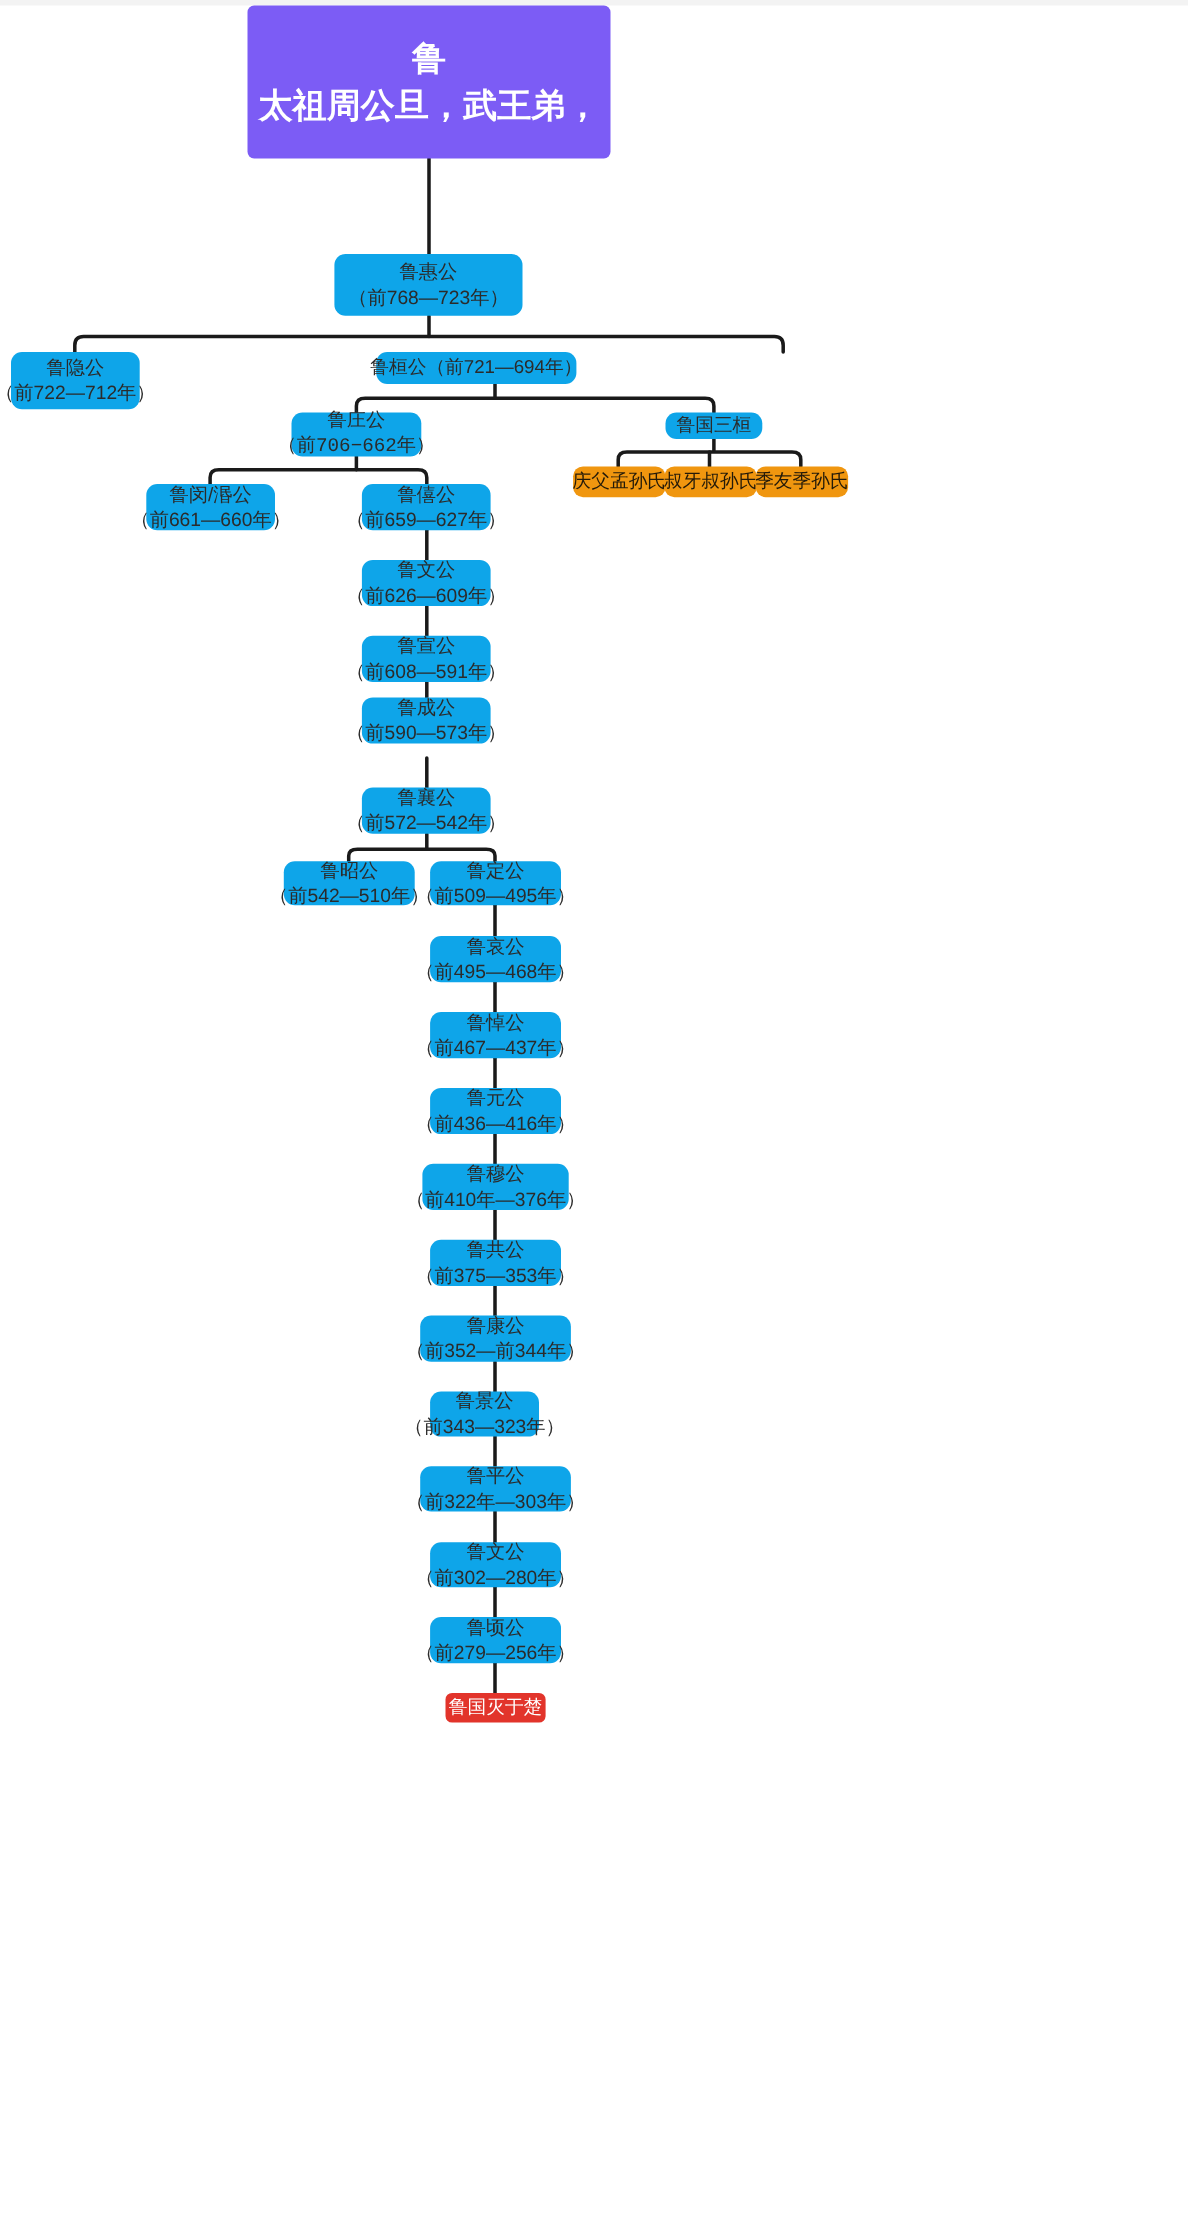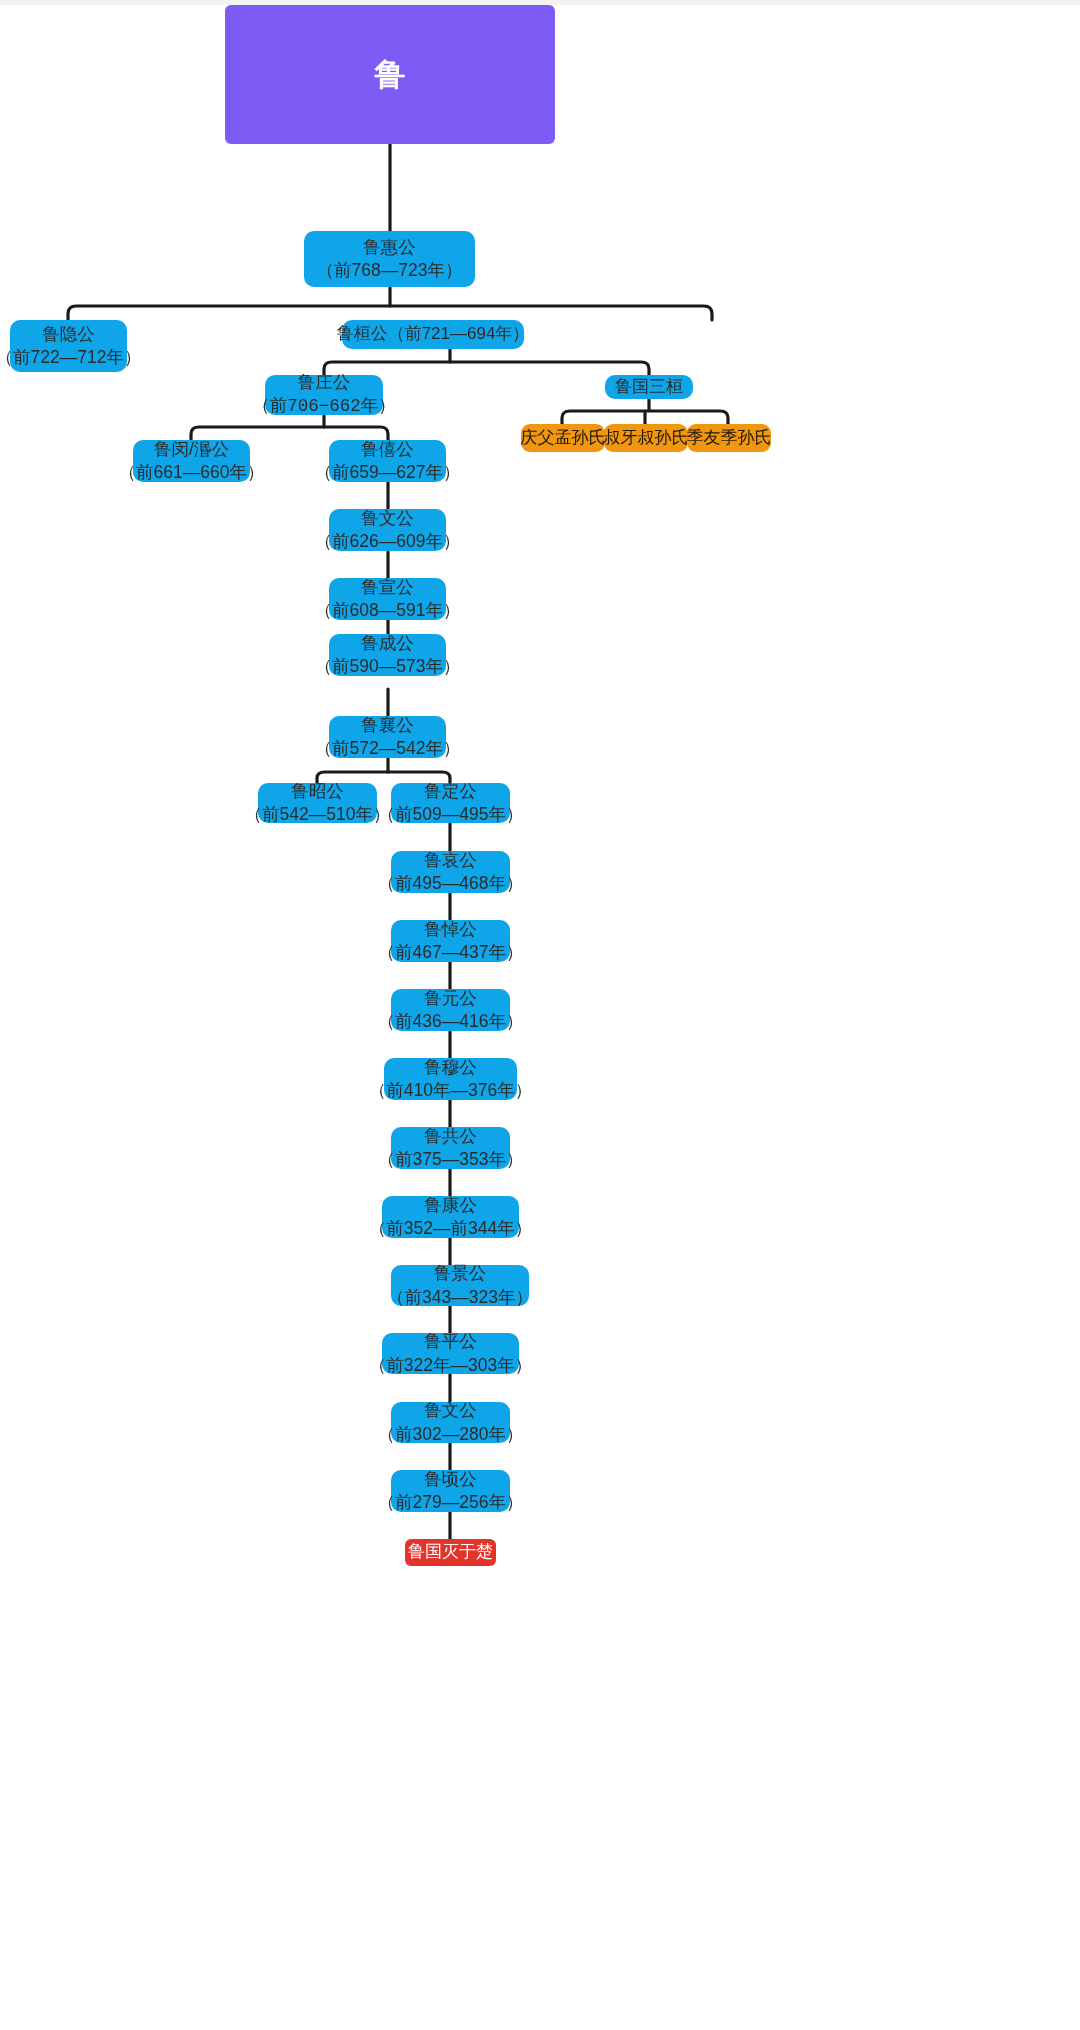--- a/index.html
+++ b/index.html
@@ -119,20 +119,21 @@
       <path d="M450,1238 L450,1265"></path>
       <path d="M450,1306 L450,1333"></path>
       <path d="M450,1374 L450,1402"></path>
       <path d="M450,1443 L450,1470"></path>
       <path d="M450,1512 L450,1539"></path>
     </g>
   </svg>
 
   <div class="node root" style="left:225px; top:5px; width:330px; height:139px;">
     <span class="ln">鲁</span>
+    <span class="ln">太祖周公旦，武王弟，</span>
   </div>
 
   <div class="node plain" style="left:304px; top:231px; width:171px; height:56px;">
     <span class="ln">鲁惠公</span>
     <span class="ln">（前768—723年）</span>
   </div>
 
   <div class="node plain" style="left:10px; top:320px; width:117px; height:52px;">
     <span class="ln">鲁隐公</span>
     <span class="ln">（前722—712年）</span>
@@ -224,21 +225,21 @@
   <div class="node plain" style="left:391px; top:1127px; width:119px; height:42px; padding:4px 8px;">
     <span class="ln">鲁共公</span>
     <span class="ln">（前375—353年）</span>
   </div>
 
   <div class="node plain" style="left:382px; top:1196px; width:137px; height:42px; padding:4px 8px;">
     <span class="ln">鲁康公</span>
     <span class="ln">（前352—前344年）</span>
   </div>
 
-  <div class="node plain" style="left:391px; top:1265px; width:138px; height:41px; padding:4px 8px;align-items:center;">
+  <div class="node plain" style="left:391px; top:1265px; width:99px; height:41px; padding:4px 8px;align-items:center;">
     <span class="ln">鲁景公</span>
     <span class="ln">（前343—323年）</span>
   </div>
 
   <div class="node plain" style="left:382px; top:1333px; width:137px; height:41px; padding:4px 8px;">
     <span class="ln">鲁平公</span>
     <span class="ln">（前322年—303年）</span>
   </div>
 
   <div class="node plain" style="left:391px; top:1402px; width:119px; height:41px; padding:4px 8px;">

